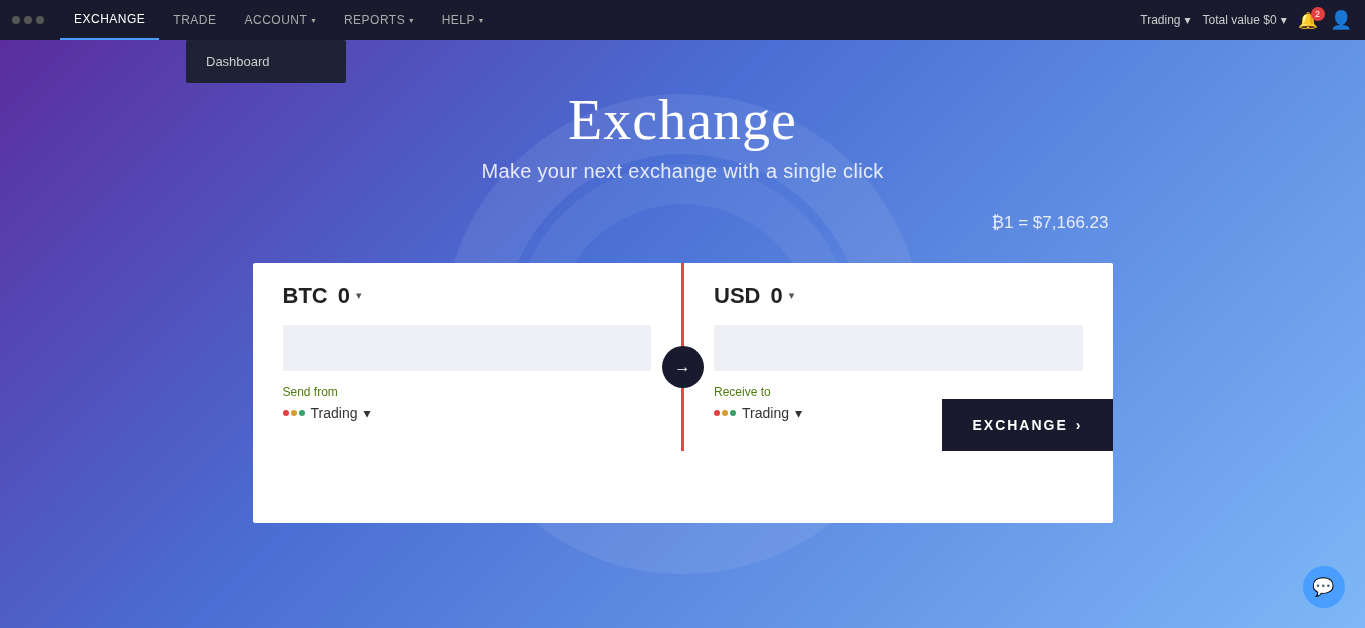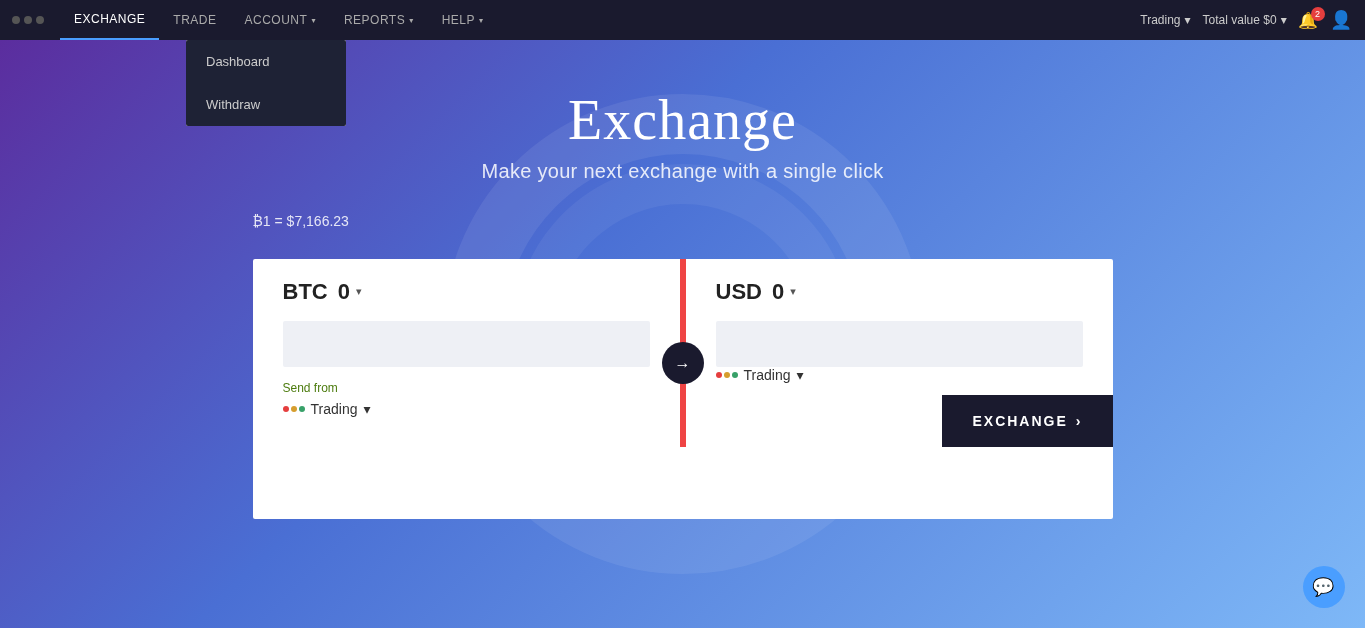--- a/index.html
+++ b/index.html
@@ -198,21 +198,21 @@
       border-radius: 2px;
       min-height: 260px;
     }
     .panel-inner {
       display: flex;
       position: relative;
     }
     .panel-left {
       flex: 1;
       padding: 20px 30px 30px 30px;
-      border-right: 6px solid #ef4444;
+      border-right: 3px solid #ef4444;
     }
     .panel-right {
       flex: 1;
       padding: 20px 30px 30px 30px;
     }
     .currency-header {
       display: flex;
       align-items: center;
       gap: 4px;
       margin-bottom: 16px;
@@ -334,21 +334,22 @@
     }
 
     
     .exchange-wrapper {
       position: relative;
       z-index: 10;
       margin-top: 30px;
       width: 860px;
     }
     .rate-row {
-      font-size: 14px;
+      text-align: right;
+      font-size: 17px;
       color: rgba(255,255,255,0.85);
       padding-right: 4px;
     }
   </style>
 </head>
 <body>
 
 <nav class="navbar">
   <div class="nav-dots">
     <div class="nav-dot"></div>
@@ -387,21 +388,20 @@
     <div class="notification-btn">
       <span class="bell-icon">🔔</span>
       <div class="notif-badge">2</div>
     </div>
     <div class="user-icon">👤</div>
   </div>
 </nav>
 
 <div class="dropdown-menu">
   <div class="dropdown-item">Dashboard</div>
-  <div class="dropdown-item">Withdraw</div>
 </div>
 
 <div class="main-content">
   <div class="bg-circle"></div>
   <div class="bg-circle-inner"></div>
 
   <div class="hero-section">
     <h1 class="hero-title">Exchange</h1>
     <p class="hero-subtitle">Make your next exchange with a single click</p>
   </div>
@@ -435,20 +435,21 @@
           <span>→</span>
         </div>
 
         <div class="panel-right">
           <div class="currency-header">
             <span class="currency-label">USD</span>
             <span class="currency-amount">&nbsp;<span>0</span></span>
             <span class="currency-chevron">▾</span>
           </div>
           <input type="text" class="amount-input" value="" style="">
+          <div class="send-label">Receive to</div>
           <div class="account-selector">
             <div class="account-dots">
               <div class="account-dot dot-red"></div>
               <div class="account-dot dot-yellow"></div>
               <div class="account-dot dot-green"></div>
             </div>
             <span>Trading</span>
             <span>▾</span>
           </div>
         </div>

